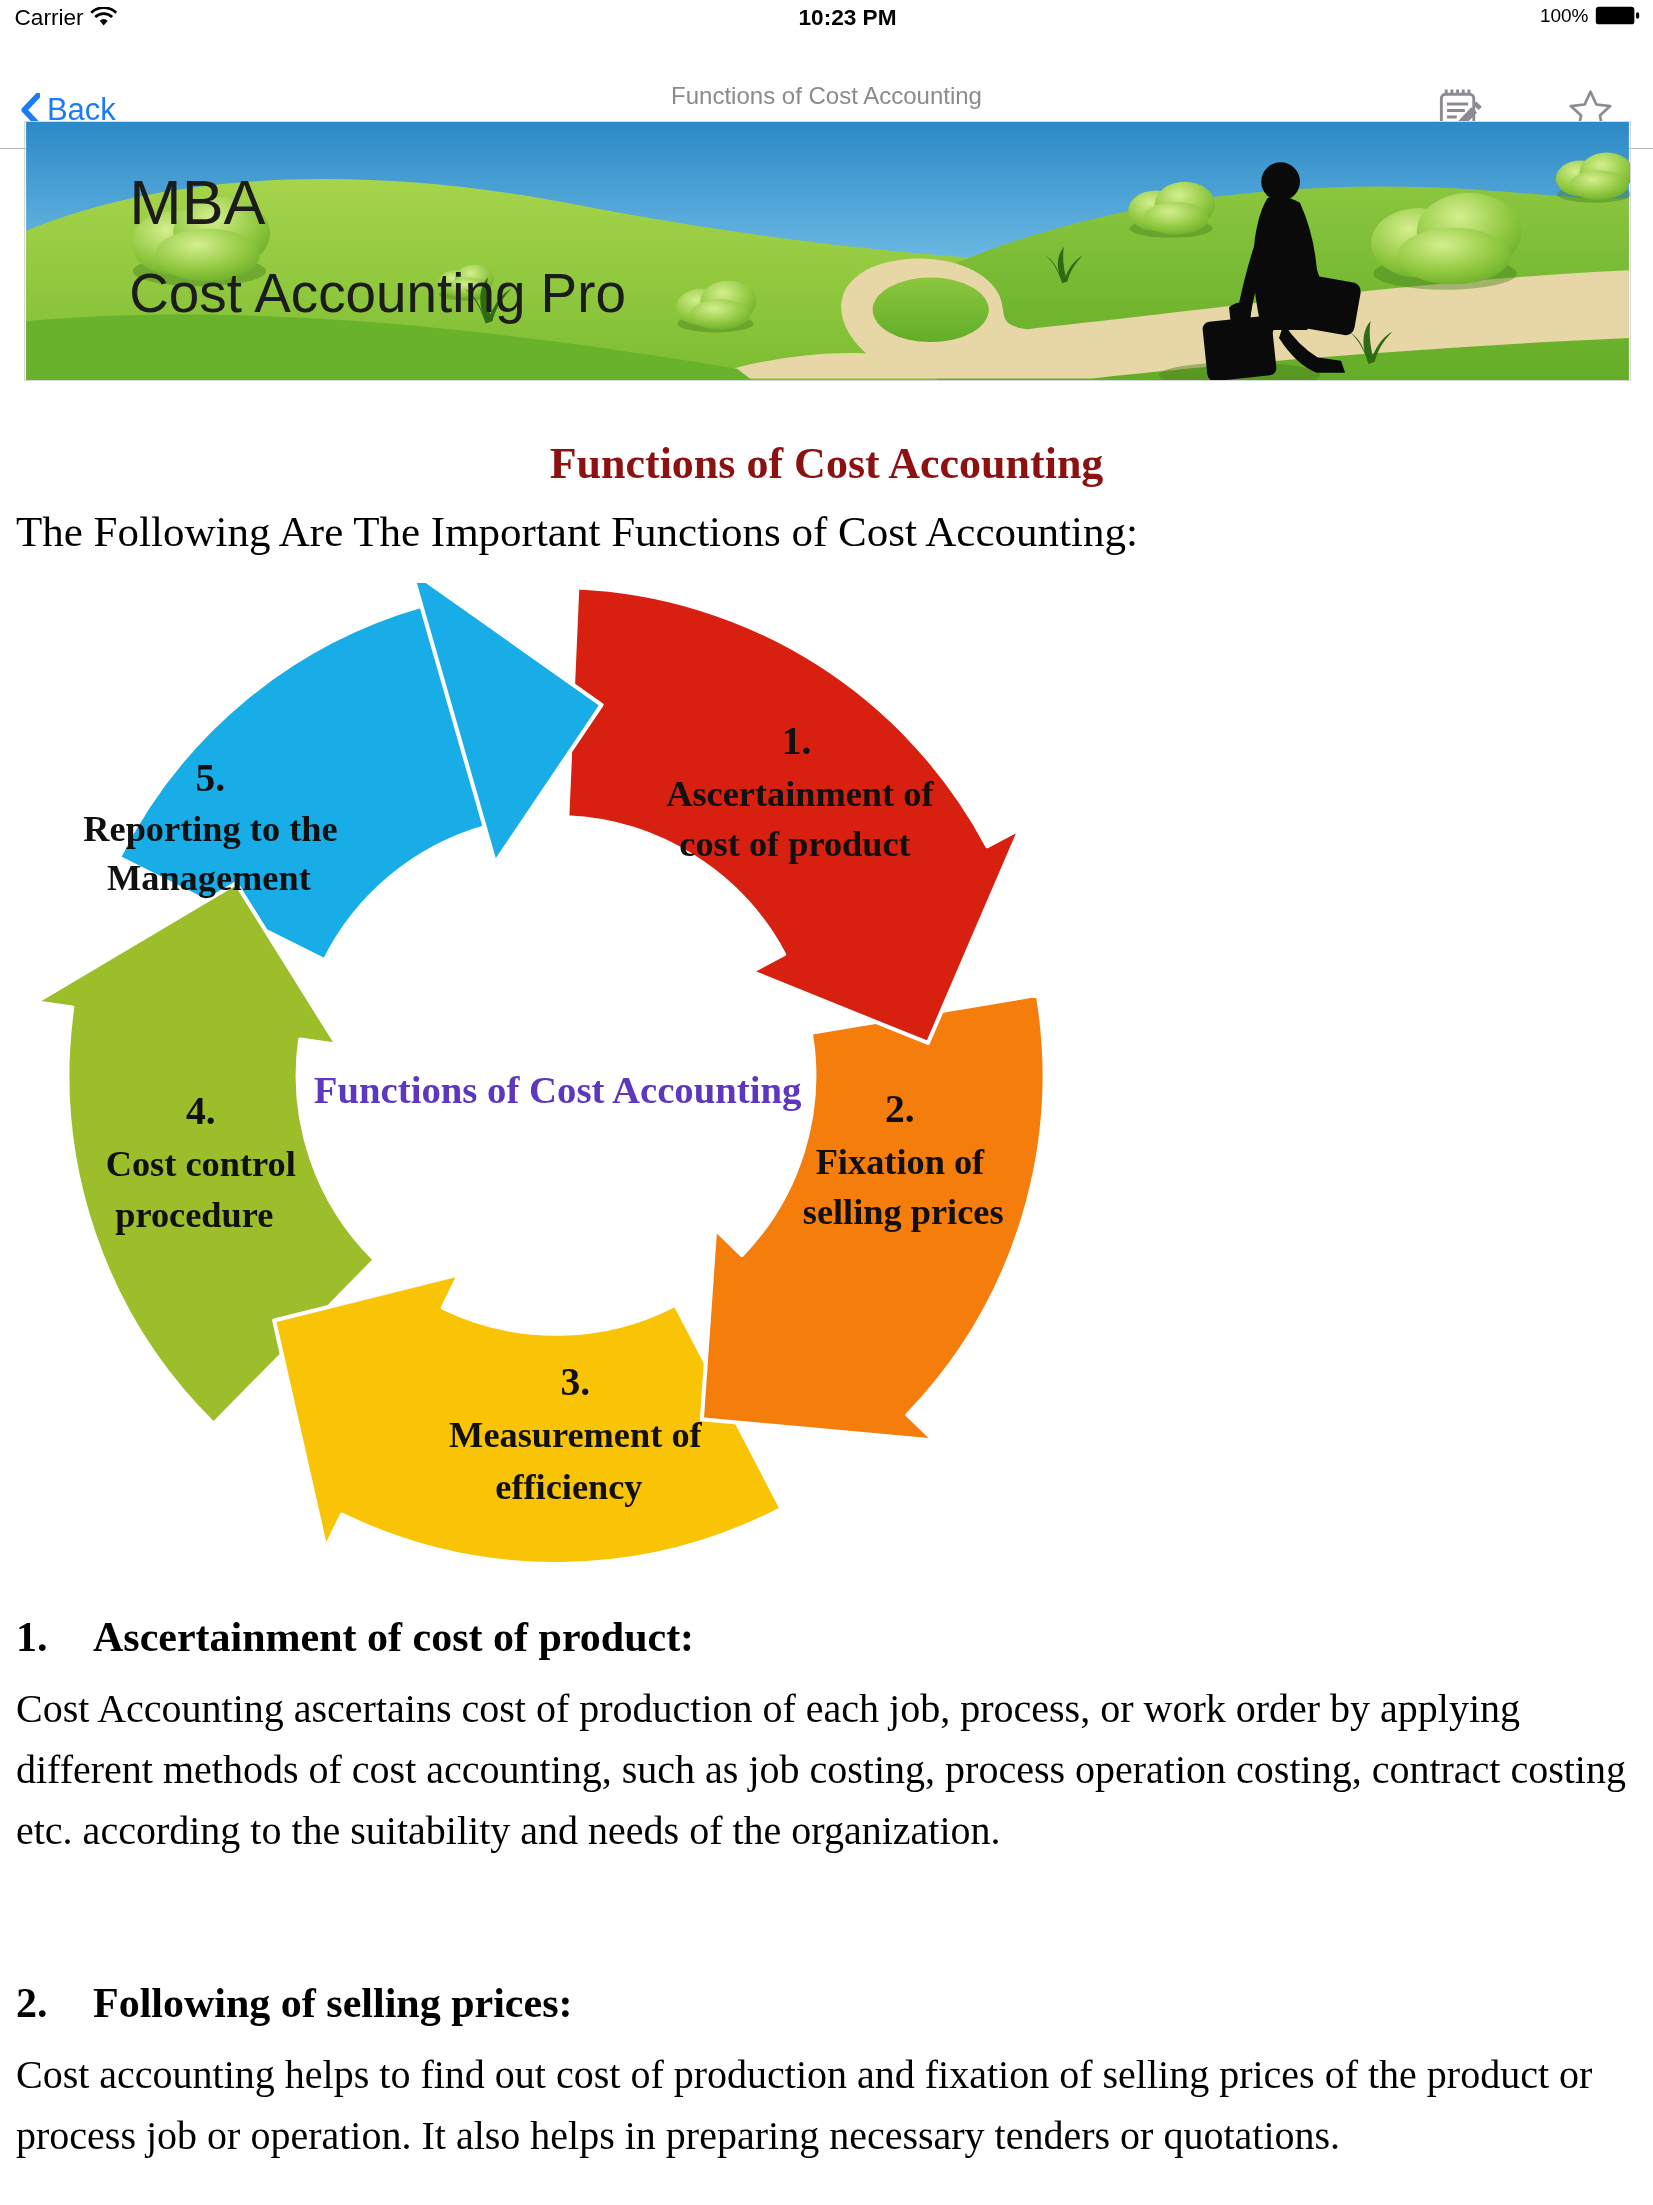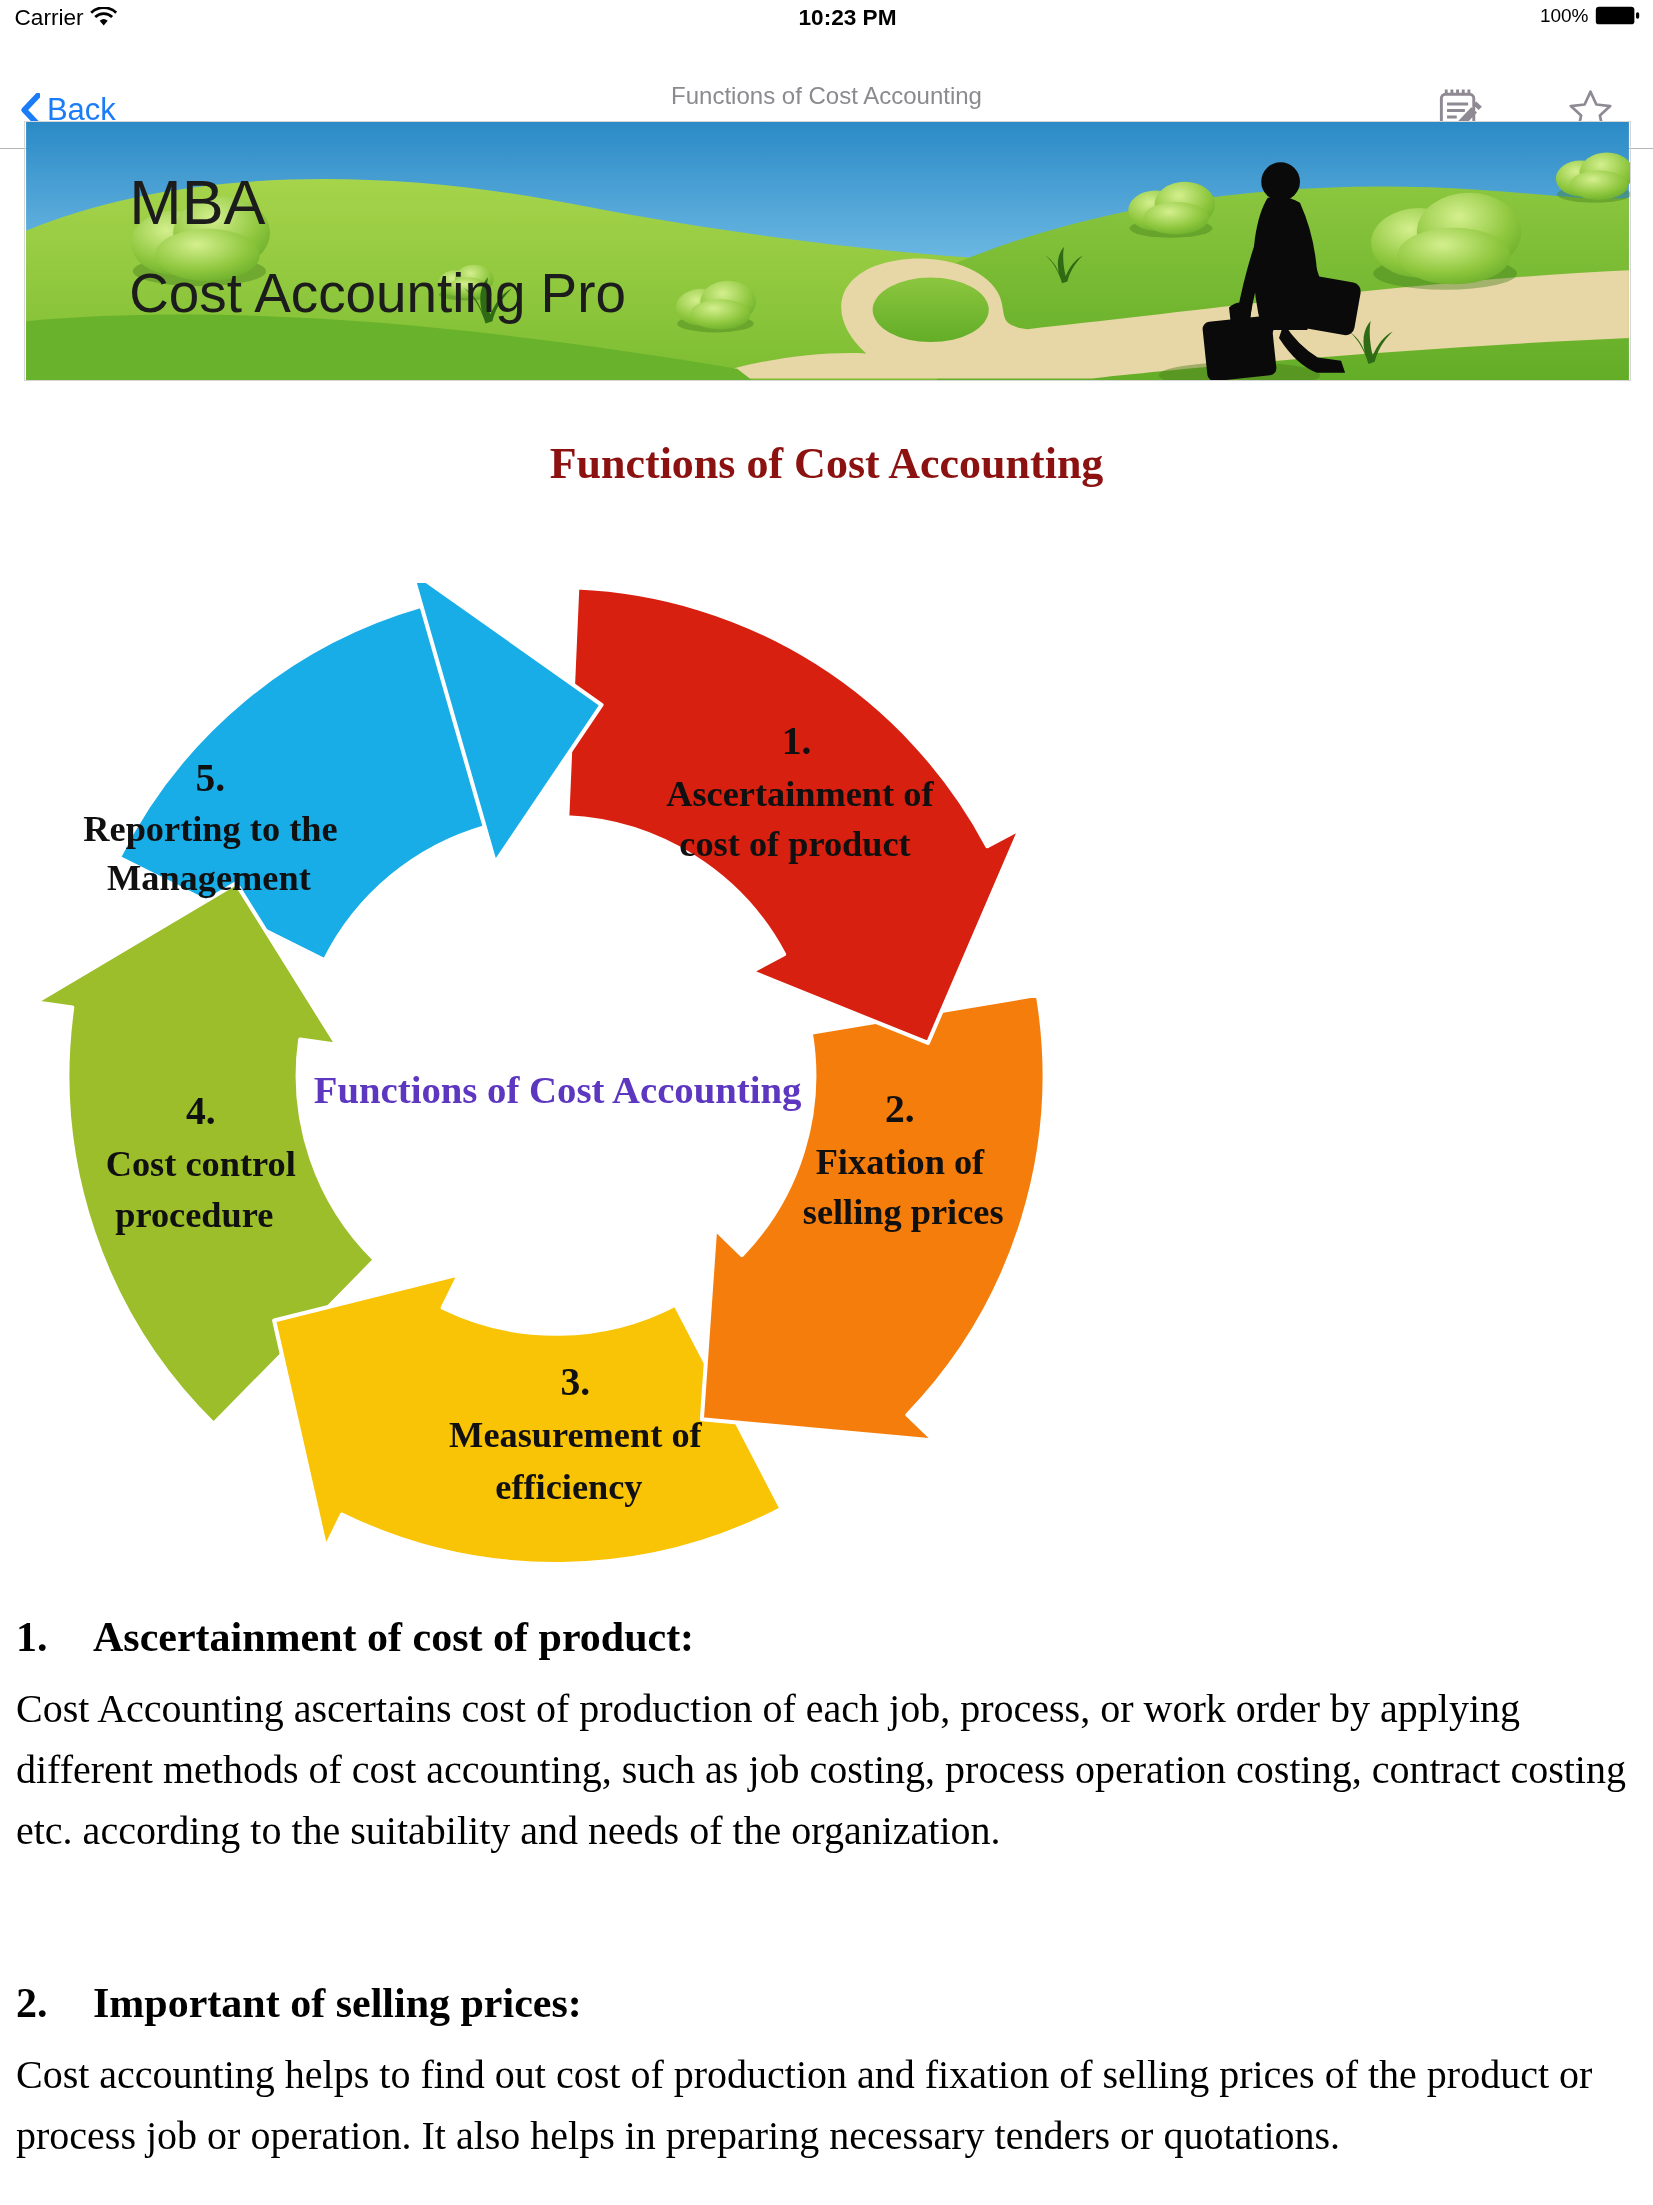--- a/index.html
+++ b/index.html
@@ -159,20 +159,21 @@
         <path d="M1538,252 Q1528,282 1517,298 L1495,300 L1492,315 L1534,315 L1529,296 Q1540,276 1549,254 Z"></path>
         <path d="M1560,250 Q1578,278 1602,292 L1631,296 L1636,311 L1601,311 Q1576,302 1554,268 Z"></path>
       </g>
 
       <text x="128" y="126" font-size="78" fill="#1c1c1c" font-family="Liberation Sans, sans-serif">MBA</text>
       <text x="128" y="236" font-size="68" fill="#1c1c1c" font-family="Liberation Sans, sans-serif">Cost Accounting Pro</text>
     </svg>
   </div>
 
   <div class="main-heading serif" style="color:#8c1211;">Functions of Cost Accounting</div>
+  <div class="intro-line serif">The Following Are The Important Functions of Cost Accounting:</div>
 
   <svg class="diagram" viewBox="0 0 1320 1220">
 
     <g stroke="#ffffff" stroke-width="5" stroke-linejoin="round">
       <path fill="#19ade8" d="M118.6,340.1 A605 605 0 0 1 493.2,28.4 L480.6,-15.8 L716.4,150.9 L584.5,346.6 L571.8,302.4 A320 320 0 0 0 373.6,467.2 Z"></path>
       <path fill="#9cbe2a" d="M235.9,1041.5 A605 605 0 0 1 60.9,525.8 L15.3,519.4 L263.6,371.8 L388.7,571.9 L343.1,565.5 A320 320 0 0 0 435.7,838.2 Z"></path>
       <path fill="#f9c306" d="M939.4,1146.6 A605 605 0 0 1 394.8,1153.8 L374.6,1195.1 L310.9,913.4 L539.9,856.3 L519.7,897.6 A320 320 0 0 0 807.8,893.8 Z"></path>
       <path fill="#f57d0c" d="M1256.7,510.1 A605 605 0 0 1 1095.2,1030.3 L1128.3,1062.2 L840.7,1035.7 L857.1,800.3 L890.2,832.3 A320 320 0 0 0 975.6,557.2 Z"></path>
       <path fill="#d7200f" d="M686.4,5.6 A605 605 0 0 1 1194.2,326.0 L1234.8,304.4 L1120.7,569.7 L901.9,481.4 L942.5,459.8 A320 320 0 0 0 674.0,290.3 Z"></path>
       <path fill="#19ade8" d="M480.6,-15.8 L716.4,150.9 L584.5,346.6 Z"></path>
@@ -207,19 +208,19 @@
     <div class="sec-head">
       <span class="num">1.</span>
       <span>Ascertainment of cost of product:</span>
     </div>
     <div class="sec-body">Cost Accounting ascertains cost of production of each job, process, or work order by applying different methods of cost accounting, such as job costing, process operation costing, contract costing etc. according to the suitability and needs of the organization.</div>
   </div>
 
   <div class="section s2 serif">
     <div class="sec-head">
       <span class="num">2.</span>
-      <span>Important of selling prices:</span>
+      <span>Following of selling prices:</span>
     </div>
     <div class="sec-body">Cost accounting helps to find out cost of production and fixation of selling prices of the product or process job or operation. It also helps in preparing necessary tenders or quotations.</div>
   </div>
 
 </div>
 
 
 </body></html>

